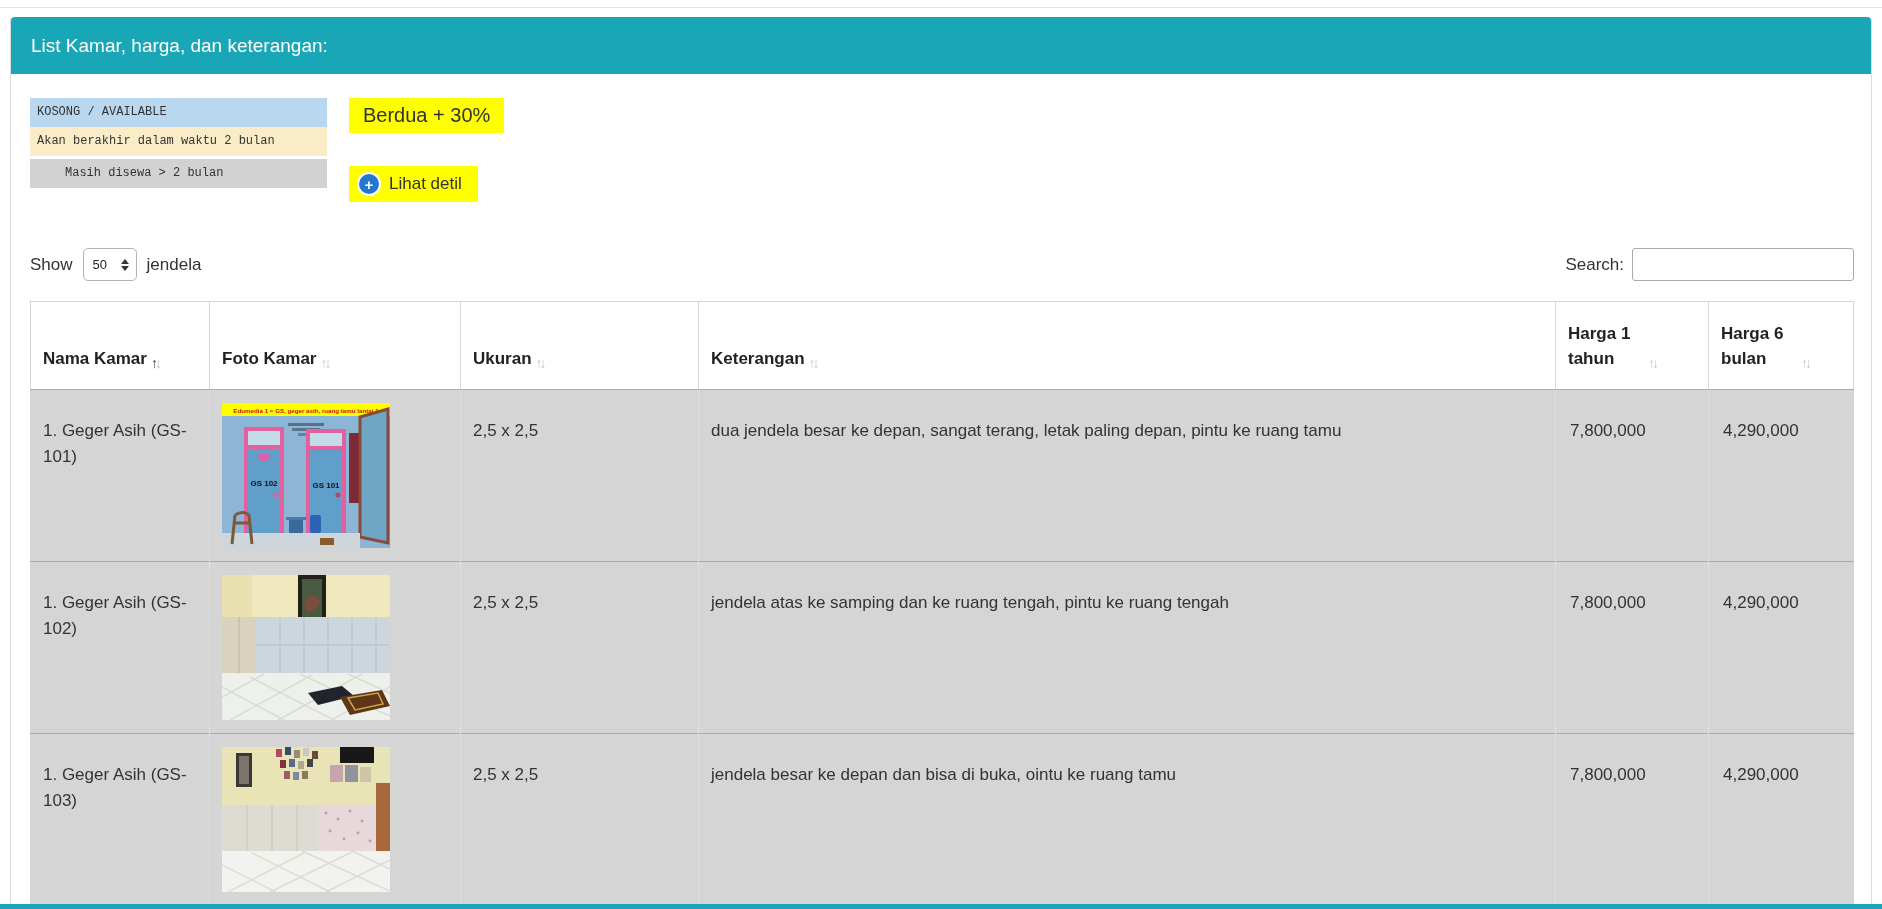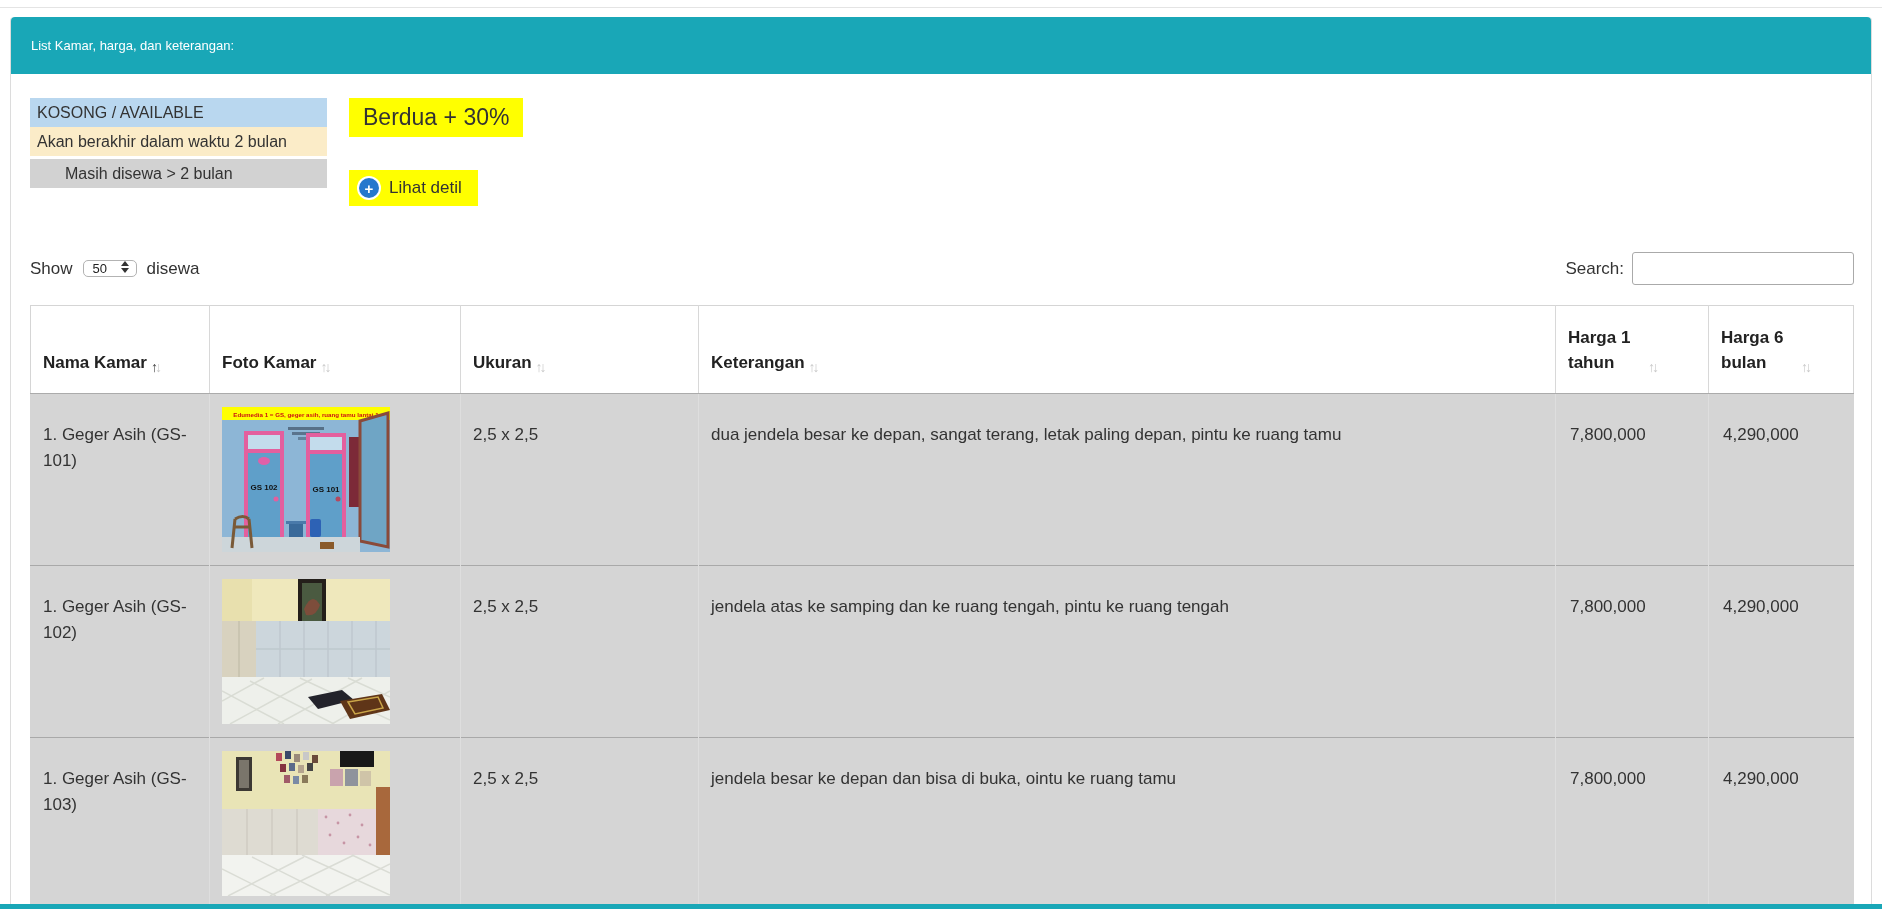--- a/index.html
+++ b/index.html
@@ -7,43 +7,43 @@
     font-family: "Liberation Sans", sans-serif; color: #333; }
   :root {
     --teal: #19A7B7; --legend-available-bg: #B9D7EF; --legend-expiring-bg: #FBECC8;
     --legend-rented-bg: #D2D2D2; --highlight-yellow: #FFFF00; --detail-icon-blue: #2577CD;
     --row-bg: #D5D5D5;
   }
   .topbar { height: 8px; background: #fff; border-bottom: 1px solid #e4e4e4; }
   .panel { margin: 9px 10px 0 10px; border: 1px solid #dcdcdc; border-top: none;
     border-radius: 4px; }
   .panel-header { height: 57px; background: var(--teal); border-radius: 4px 4px 0 0;
-    color: #fff; font-size: 13px; line-height: 57px; padding-left: 20px; }
+    color: #fff; font-size: 19px; line-height: 57px; padding-left: 20px; }
   .panel-body { padding: 24px 17px 0 19px; background: #fff; }
 
   
   .legend-wrap { display: flex; align-items: flex-start; }
   .legend-col-left { width: 297px; }
-  .legend-block { height: 29px; line-height: 29px; font-size: 16px; padding-left: 7px; }
+  .legend-block { height: 29px; line-height: 29px; font-size: 12px; padding-left: 7px; font-family: Liberation Mono, monospace; }
   .lg-available { background: var(--legend-available-bg); }
   .lg-expiring  { background: var(--legend-expiring-bg); }
   .lg-rented    { background: var(--legend-rented-bg); margin-top: 3px; padding-left: 35px; }
   .legend-col-right { margin-left: 22px; }
   .tag-berdua { display: inline-block; background: var(--highlight-yellow);
-    font-size: 23px; padding: 6px 14px; }
+    font-size: 20px; padding: 6px 14px; }
   .tag-detail { margin-top: 33px; display: inline-flex; align-items: center; gap: 10px;
     background: var(--highlight-yellow); font-size: 17px; padding: 8px 16px 8px 10px; }
   .plus-icon { width: 20px; height: 20px; border-radius: 50%; background: var(--detail-icon-blue);
     box-shadow: 0 0 0 2px #fff; color: #fff; font-size: 15px; font-weight: bold;
     display: inline-flex; align-items: center; justify-content: center; line-height: 1; }
 
   
   .controls { margin-top: 46px; display: flex; align-items: center; font-size: 17px; }
-  .length-select { display: inline-flex; align-items: flex-start; justify-content: space-between;
-    width: 54px; height: 17px; border: 1px solid #b3b3b3; border-radius: 5px;
+  .length-select { display: inline-flex; align-items: center; justify-content: space-between;
+    width: 54px; height: 33px; border: 1px solid #b3b3b3; border-radius: 5px;
     padding: 0 7px 0 9px; margin: 0 10px; background: #fff; cursor: pointer; }
   .length-value { font-size: 13px; color: #222; }
   .carets { display: inline-flex; flex-direction: column; gap: 2px; }
   .caret-up { width: 0; height: 0; border-left: 4px solid transparent;
     border-right: 4px solid transparent; border-bottom: 5px solid #333; }
   .caret-down { width: 0; height: 0; border-left: 4px solid transparent;
     border-right: 4px solid transparent; border-top: 5px solid #333; }
   .search-box { margin-left: auto; display: flex; align-items: center; }
   .search-label { margin-right: 8px; }
   .search-input { width: 222px; height: 33px; border: 1px solid #aaa; border-radius: 3px;
@@ -102,21 +102,21 @@
 
     <div class="controls">
       <span>Show</span>
       <span class="length-select" role="listbox">
         <span class="length-value">50</span>
         <span class="carets">
           <span class="caret-up"></span>
             <span class="caret-down"></span>
         </span>
       </span>
-      <span>disewa</span>
+      <span>jendela</span>
       <span class="search-box">
         <span class="search-label">Search:</span>
         <input class="search-input" type="text" value="" style="">
       </span>
     </div>
 
     <table class="rooms">
       <colgroup>
         <col style="width:179px">
           <col style="width:251px">

